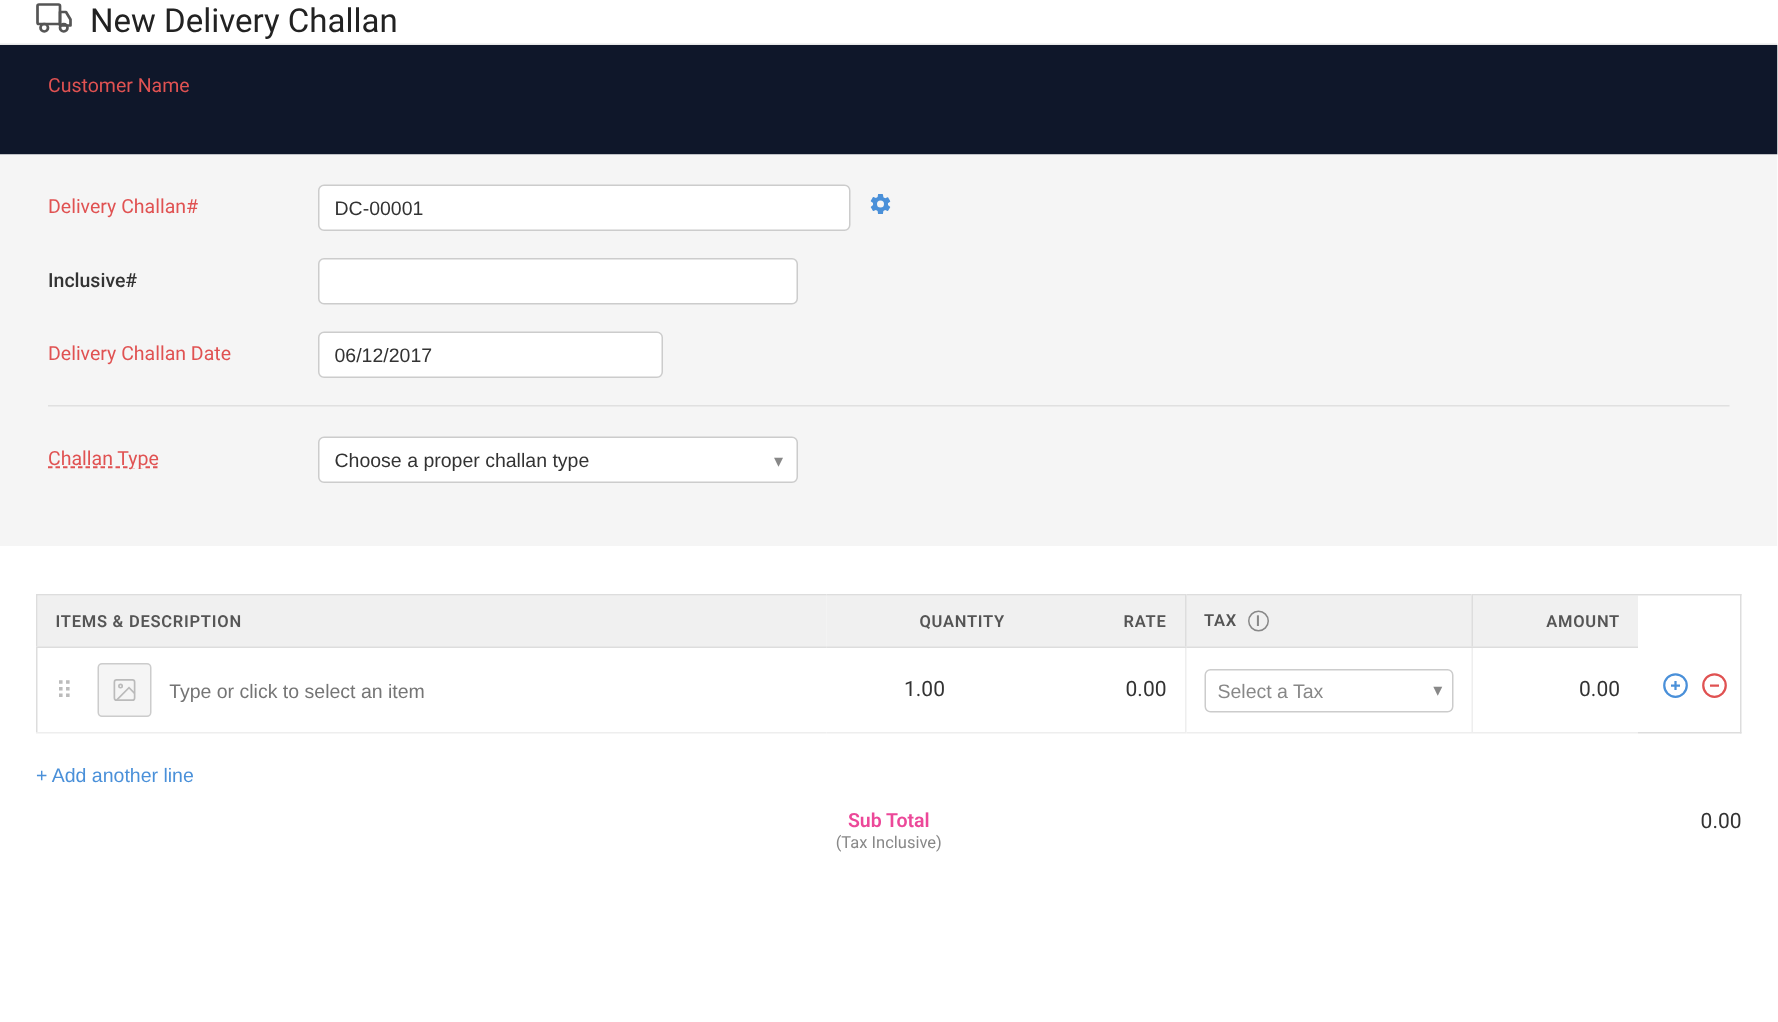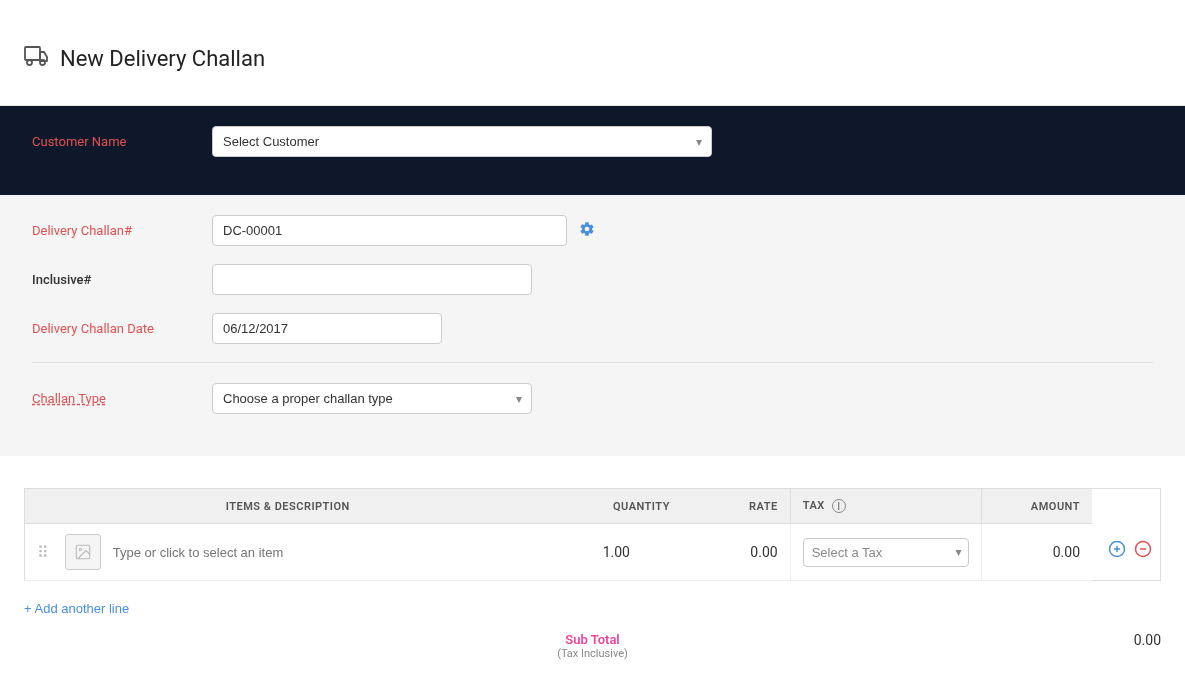--- a/index.html
+++ b/index.html
@@ -6,24 +6,23 @@
     body {
       font-family: -apple-system, BlinkMacSystemFont, 'Segoe UI', Roboto, sans-serif;
       background: #fff;
       color: #333;
       font-size: 14px;
     }
 
     .page-header {
       display: flex;
       align-items: center;
-      padding: 32px 24px;
+      padding: 0 24px;
       border-bottom: 1px solid #e8e8e8;
       background: #fff;
-      margin-top: 12px;
     }
 
     .header-icon {
       margin-right: 12px;
       color: #555;
       font-size: 20px;
     }
 
     .page-title {
       font-size: 22px;
@@ -141,21 +140,21 @@
       padding: 10px 12px;
       font-size: 11px;
       font-weight: 600;
       color: #555;
       text-transform: uppercase;
       letter-spacing: 0.5px;
       border-bottom: 1px solid #ddd;
     }
 
     .items-table th.col-item {
-      text-align: center;
+      text-align: left;
       width: 50%;
     }
 
     .items-table th.col-qty {
       text-align: right;
       width: 12%;
     }
 
     .items-table th.col-rate {
       text-align: right;
@@ -386,25 +385,20 @@
     </svg>
   </span>
   <h1 class="page-title">New Delivery Challan</h1>
 </div>
 
 <div class="main-content">
 
   <div class="customer-section">
     <div class="form-row">
       <span class="form-label required">Customer Name</span>
-      <div class="select-wrapper">
-        <select class="form-control customer-select">
-          <option value="">Select Customer</option>
-        </select>
-      </div>
     </div>
   </div>
 
   <div class="middle-section">
 
     <div class="form-row">
       <span class="form-label required">Delivery Challan#</span>
       <input type="text" class="form-control challan-num-input" value="DC-00001" style="">
       <button class="gear-btn" title="Settings">
         <svg width="16" height="16" viewBox="0 0 24 24" fill="#4a90d9">

